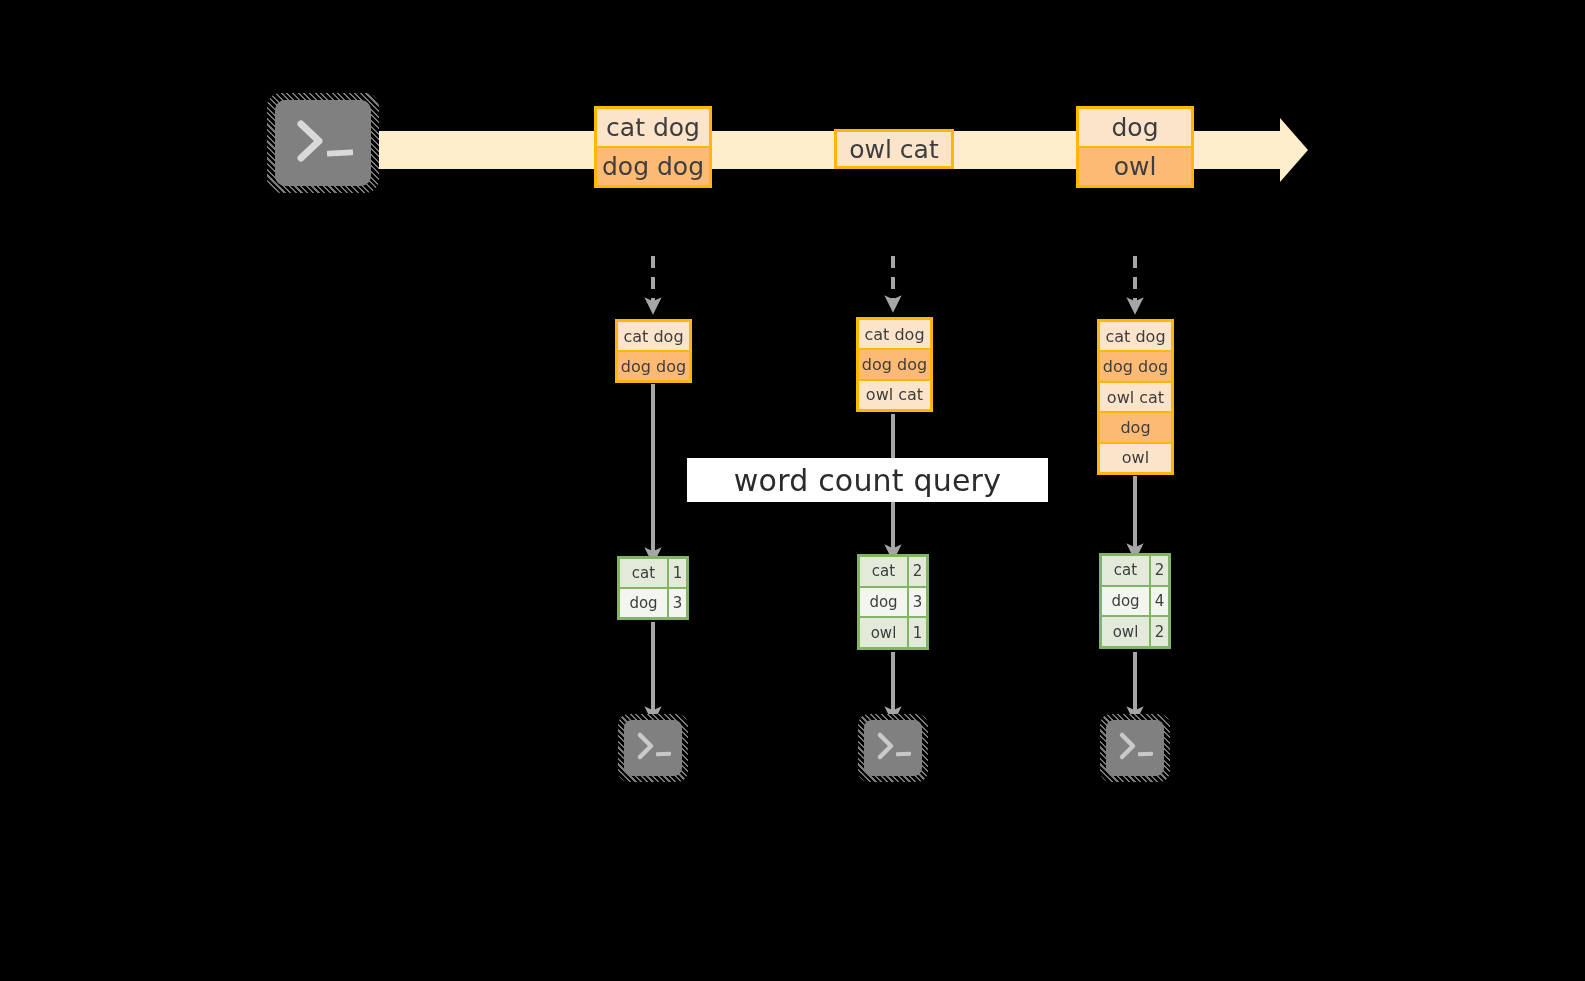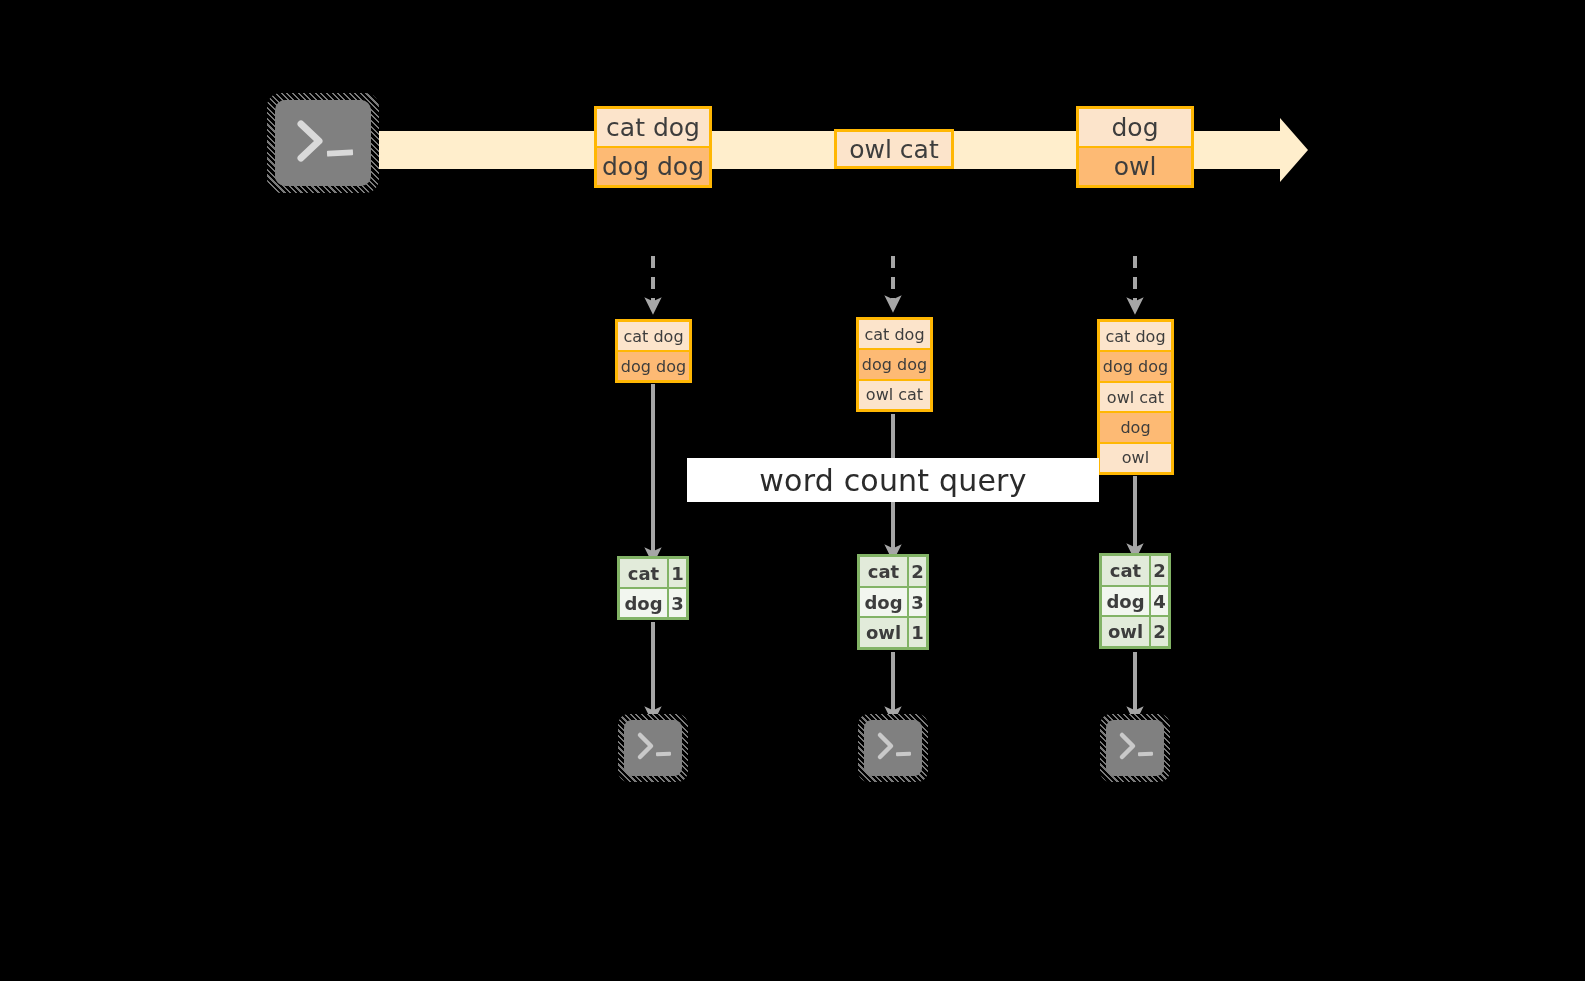--- a/index.html
+++ b/index.html
@@ -117,21 +117,21 @@
     justify-content: center;
   }
   .query-band span {
     font-size: 30px;
     color: #2b2b2b;
     letter-spacing: 0.2px;
   }
 
   .big-text  { font-size: 25px; }
   .small-text{ font-size: 16px; }
-  .mid-text  { font-size: 18px; font-weight: bold; }
+  .mid-text  { font-size: 15px; }
 </style>
 </head>
 <body>
 
 <div class="canvas">
 
   <div class="stream-band" style="left:368px; top:131px; width:918px; height:38px;"></div>
   <div style="position:absolute; left:1280px; top:118px; width:0; height:0;
               border-top:32px solid transparent; border-bottom:32px solid transparent;
               border-left:28px solid #ffeecc;"></div>
@@ -196,21 +196,21 @@
   </div>
 
   <div class="obox small-text" style="left:1097px; top:319px; width:77px; height:156px;">
     <div class="obox-cell dark" style="flex:1 1 0;">cat dog</div>
     <div class="obox-cell light" style="flex:1 1 0;">dog dog</div>
     <div class="obox-cell dark" style="flex:1 1 0;">owl cat</div>
     <div class="obox-cell light" style="flex:1 1 0;">dog</div>
     <div class="obox-cell dark" style="flex:1 1 0;">owl</div>
   </div>
 
-  <div class="query-band" style="left:687px; top:458px; width:412px; height:44px;">
+  <div class="query-band" style="left:687px; top:458px; width:361px; height:44px;">
     <span>word count query</span>
   </div>
 
   <div class="gbox mid-text" style="left:617px; top:556px; width:72px; height:64px;">
     <div class="grow dark">
       <div class="gcell key">cat</div>
       <div class="gcell val">1</div>
     </div>
     <div class="grow light">
       <div class="gcell key">dog</div>

